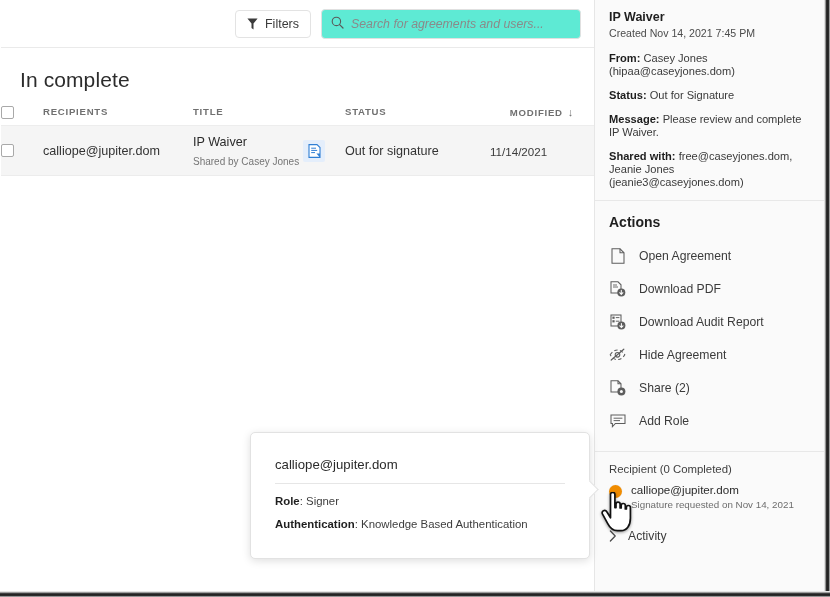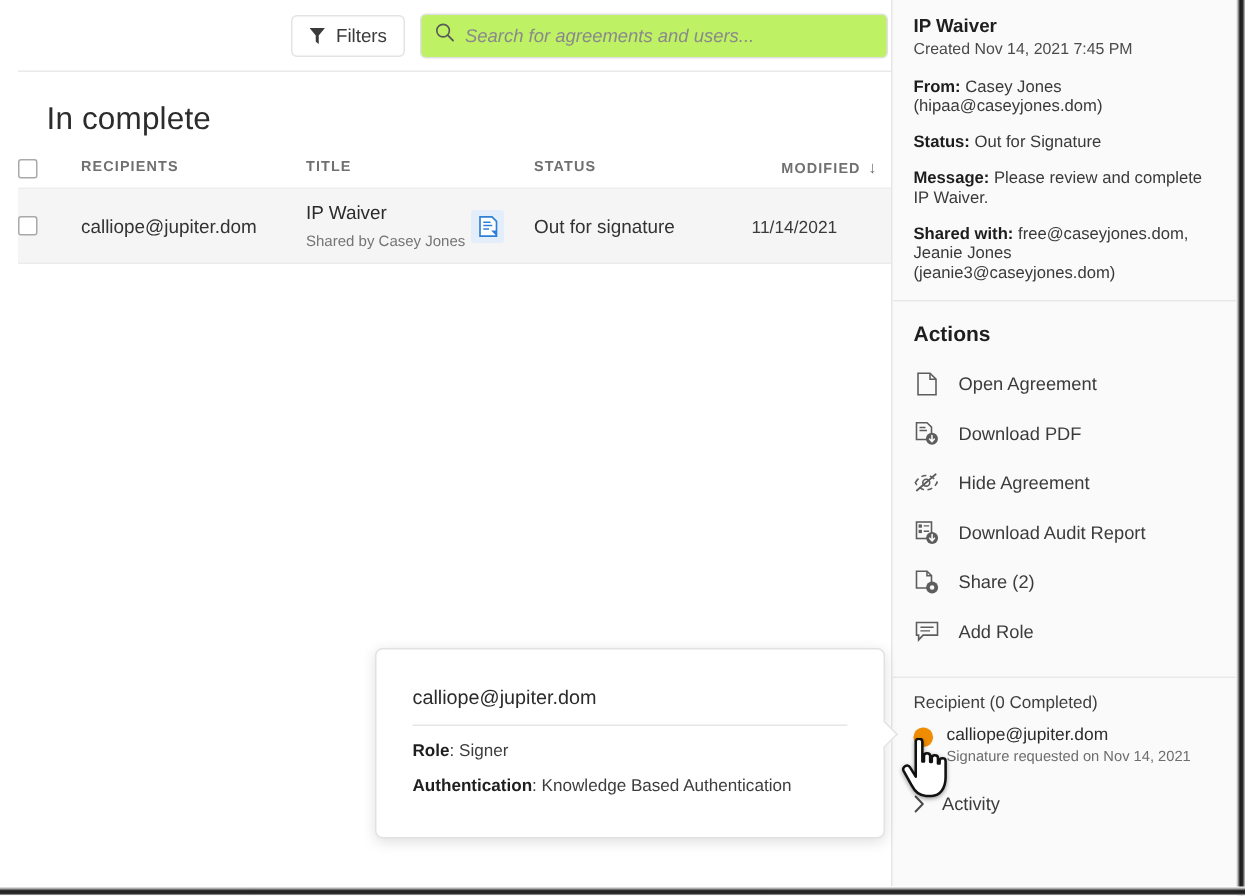--- a/index.html
+++ b/index.html
@@ -29,21 +29,21 @@
   .frame-bottom {
     position: absolute;
     left: 0; bottom: 0;
     width: 830px; height: 6px;
     background: linear-gradient(to bottom, #ffffff 0%, #c4c4c4 18%, #1c1c1c 48%, #2e2e2e 78%, #d4d4d4 100%);
   }
 
   
   #left-pane {
     position: absolute;
-    left: 12px; top: 0;
+    left: 1px; top: 0;
     width: 594px;
     height: 591px;
     background: #ffffff;
   }
 
   
   #toolbar {
     position: relative;
     height: 48px;
     border-bottom: 1px solid #eaeaea;
@@ -67,25 +67,25 @@
   #filters-button .lbl {
     font-size: 12.5px;
     color: #3a3a3a;
   }
   .funnel {
     width: 11px; height: 12px;
     display: block;
   }
   #search-box {
     position: relative;
-    width: 312px;
+    width: 260px;
     height: 30px;
     border: 1px solid #e0e0e0;
     border-radius: 4px;
-    background: #bef264;
+    background: #5eead4;
     display: flex;
     align-items: center;
     padding: 0 8px 0 9px;
   }
   #search-box .mag { flex: 0 0 auto; margin-right: 7px; }
   #search-input {
     border: none;
     outline: none;
     flex: 1 1 auto;
     font-family: "Liberation Sans", sans-serif;
@@ -413,42 +413,42 @@
           <line x1="3" y1="6" x2="8" y2="6" stroke="#5d5d5d" stroke-width=".9"></line>
           <circle cx="11.3" cy="11.5" r="4" fill="#5d5d5d"></circle>
           <path d="M11.3 9.3 V13.2 M9.7 11.7 L11.3 13.4 L12.9 11.7" fill="none" stroke="#fafafa" stroke-width="1.05" stroke-linecap="round"></path>
         </svg>
       </span>
       <span class="a-label">Download PDF</span>
     </div>
 
     <div class="action-item">
       <span class="a-icon">
-        <svg width="17" height="13" viewBox="0 0 17 13" xmlns="http://www.w3.org/2000/svg">
-          <path d="M1.2 6.8 C3.6 3 6.1 2 8.5 2 C10.9 2 13.4 3 15.8 6.8 C13.4 10.6 10.9 11.6 8.5 11.6 C6.1 11.6 3.6 10.6 1.2 6.8 Z" fill="none" stroke="#5d5d5d" stroke-width="1.05" stroke-dasharray="3.4 2.4"></path>
-          <circle cx="8.5" cy="6.8" r="2.3" fill="none" stroke="#5d5d5d" stroke-width="1.05"></circle>
-          <line x1="2.2" y1="12" x2="14.8" y2="1.2" stroke="#5d5d5d" stroke-width="1.2" stroke-linecap="round"></line>
-        </svg>
-      </span>
-      <span class="a-label">Hide Agreement</span>
-    </div>
-
-    <div class="action-item">
-      <span class="a-icon">
         <svg width="16" height="16" viewBox="0 0 16 16" xmlns="http://www.w3.org/2000/svg">
           <rect x="1" y="1" width="10" height="11" fill="none" stroke="#5d5d5d" stroke-width="1.05"></rect>
           <rect x="2.4" y="2.6" width="2.2" height="2.2" fill="#5d5d5d"></rect>
           <rect x="2.4" y="6.2" width="2.2" height="2.2" fill="#5d5d5d"></rect>
           <line x1="5.8" y1="3.6" x2="9.4" y2="3.6" stroke="#5d5d5d" stroke-width=".95"></line>
           <line x1="5.8" y1="7.2" x2="9.4" y2="7.2" stroke="#5d5d5d" stroke-width=".95"></line>
           <circle cx="11.4" cy="11.6" r="4" fill="#5d5d5d"></circle>
           <path d="M11.4 9.4 V13.3 M9.8 11.8 L11.4 13.5 L13 11.8" fill="none" stroke="#fafafa" stroke-width="1.05" stroke-linecap="round"></path>
         </svg>
       </span>
       <span class="a-label">Download Audit Report</span>
+    </div>
+
+    <div class="action-item">
+      <span class="a-icon">
+        <svg width="17" height="13" viewBox="0 0 17 13" xmlns="http://www.w3.org/2000/svg">
+          <path d="M1.2 6.8 C3.6 3 6.1 2 8.5 2 C10.9 2 13.4 3 15.8 6.8 C13.4 10.6 10.9 11.6 8.5 11.6 C6.1 11.6 3.6 10.6 1.2 6.8 Z" fill="none" stroke="#5d5d5d" stroke-width="1.05" stroke-dasharray="3.4 2.4"></path>
+          <circle cx="8.5" cy="6.8" r="2.3" fill="none" stroke="#5d5d5d" stroke-width="1.05"></circle>
+          <line x1="2.2" y1="12" x2="14.8" y2="1.2" stroke="#5d5d5d" stroke-width="1.2" stroke-linecap="round"></line>
+        </svg>
+      </span>
+      <span class="a-label">Hide Agreement</span>
     </div>
 
     <div class="action-item">
       <span class="a-icon">
         <svg width="16" height="16" viewBox="0 0 16 16" xmlns="http://www.w3.org/2000/svg">
           <path d="M1 0.8 H8 L11 3.8 V12 H1 Z" fill="none" stroke="#5d5d5d" stroke-width="1.05"></path>
           <path d="M8 0.8 V3.8 H11" fill="none" stroke="#5d5d5d" stroke-width="1.05"></path>
           <circle cx="11.4" cy="11.6" r="4" fill="#5d5d5d"></circle>
           <circle cx="11.4" cy="11.6" r="1.5" fill="#fafafa"></circle>
         </svg>

